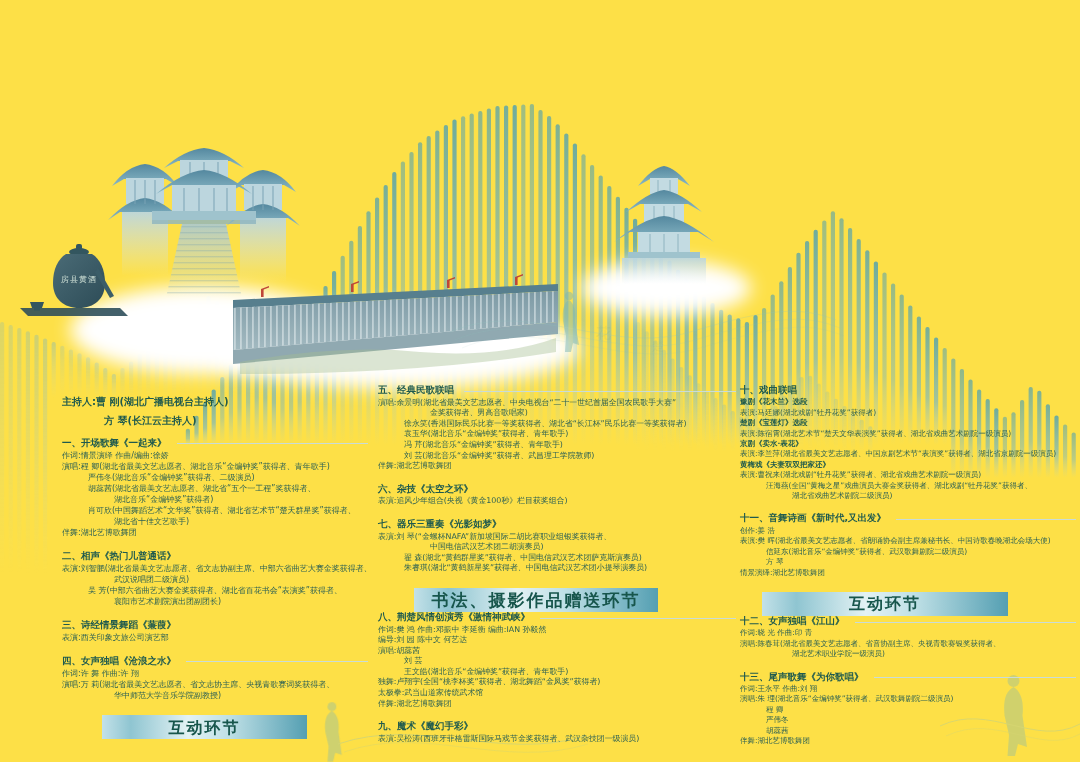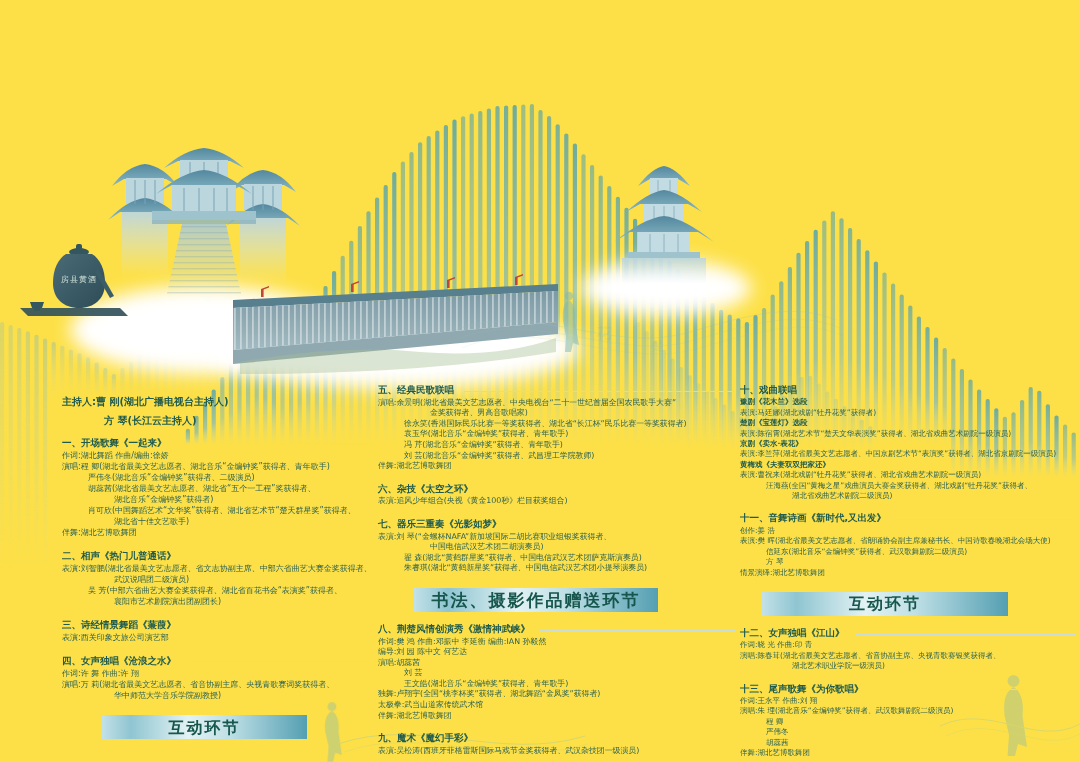--- a/index.html
+++ b/index.html
@@ -14,21 +14,21 @@
   .host-indent{padding-left:42px;}
   .sec{margin-bottom:12px;}
   .sec-title{display:flex;align-items:center;font-weight:bold;font-size:9.5px;color:#1f5a4e;margin-bottom:2px;white-space:nowrap;}
   .sec-title .rule{flex:1;height:0;border-top:1px solid #c9dcd8;margin-left:10px;transform:translateY(1px);}
   .ln{white-space:nowrap;}
   .ln.i1{padding-left:26px;}
   .ln.i2{padding-left:52px;}
   .ln.b{font-weight:bold;color:#1f5a4e;}
   .banner{height:24px;display:flex;align-items:center;justify-content:center;
           font-family:"DejaVu Serif",serif;font-weight:bold;font-size:16px;color:#17564c;
-          letter-spacing:2px;margin:14px 0 12px 0;
+          letter-spacing:2px;margin:14px 0 0 0;
           background:linear-gradient(90deg,#c3e1e8 0%,#8fc5d1 14%,#e3f2f4 42%,#bfe0e6 62%,#549fb2 100%);}
   .banner-left{width:205px;margin-left:40px;}
   .banner-mid{width:244px;margin-left:36px;font-size:17px;}
   .banner-right{width:246px;margin-left:22px;}
 </style>
 </head>
 <body>
 
 <div class="page">
 
@@ -359,21 +359,21 @@
     <div class="hosts">
       <div>主持人:曹  刚(湖北广播电视台主持人)</div>
       <div class="host-indent">方  琴(长江云主持人)</div>
     </div>
     <div class="blocks">
         <div class="sec">
           <div class="sec-title">
             <span>一、开场歌舞《一起来》</span>
             <i class="rule"></i>
           </div>
-          <div class="ln">作词:湖北舞蹈  作曲/编曲:徐娇</div>
+          <div class="ln">作词:情景演绎  作曲/编曲:徐娇</div>
           <div class="ln">演唱:程  卿(湖北省最美文艺志愿者、湖北音乐“金编钟奖”获得者、青年歌手)</div>
           <div class="ln i1">严伟冬(湖北音乐“金编钟奖”获得者、二级演员)</div>
           <div class="ln i1">胡蕊茜(湖北省最美文艺志愿者、湖北省“五个一工程”奖获得者、</div>
           <div class="ln i2">湖北音乐“金编钟奖”获得者)</div>
           <div class="ln i1">肖可欣(中国舞蹈艺术“文华奖”获得者、湖北省艺术节“楚天群星奖”获得者、</div>
           <div class="ln i2">湖北省十佳文艺歌手)</div>
           <div class="ln">伴舞:湖北艺博歌舞团</div>
         </div>
         <div class="sec">
           <div class="sec-title">
@@ -389,21 +389,21 @@
             <span>三、诗经情景舞蹈《蒹葭》</span>
           </div>
           <div class="ln">表演:西关印象文旅公司演艺部</div>
         </div>
         <div class="sec">
           <div class="sec-title">
             <span>四、女声独唱《沧浪之水》</span>
             <i class="rule"></i>
           </div>
           <div class="ln">作词:许  舞  作曲:许  翔</div>
-          <div class="ln">演唱:万  莉(湖北省最美文艺志愿者、省音协副主席、央视青歌赛词奖获得者、</div>
+          <div class="ln">演唱:万  莉(湖北省最美文艺志愿者、省文志协主席、央视青歌赛词奖获得者、</div>
           <div class="ln i2">华中师范大学音乐学院副教授)</div>
         </div>
         <div class="banner banner-left">互动环节</div>
       </div>
   </div>
 
   <div class="col col-mid">
     <div class="blocks">
         <div class="sec">
           <div class="sec-title">

